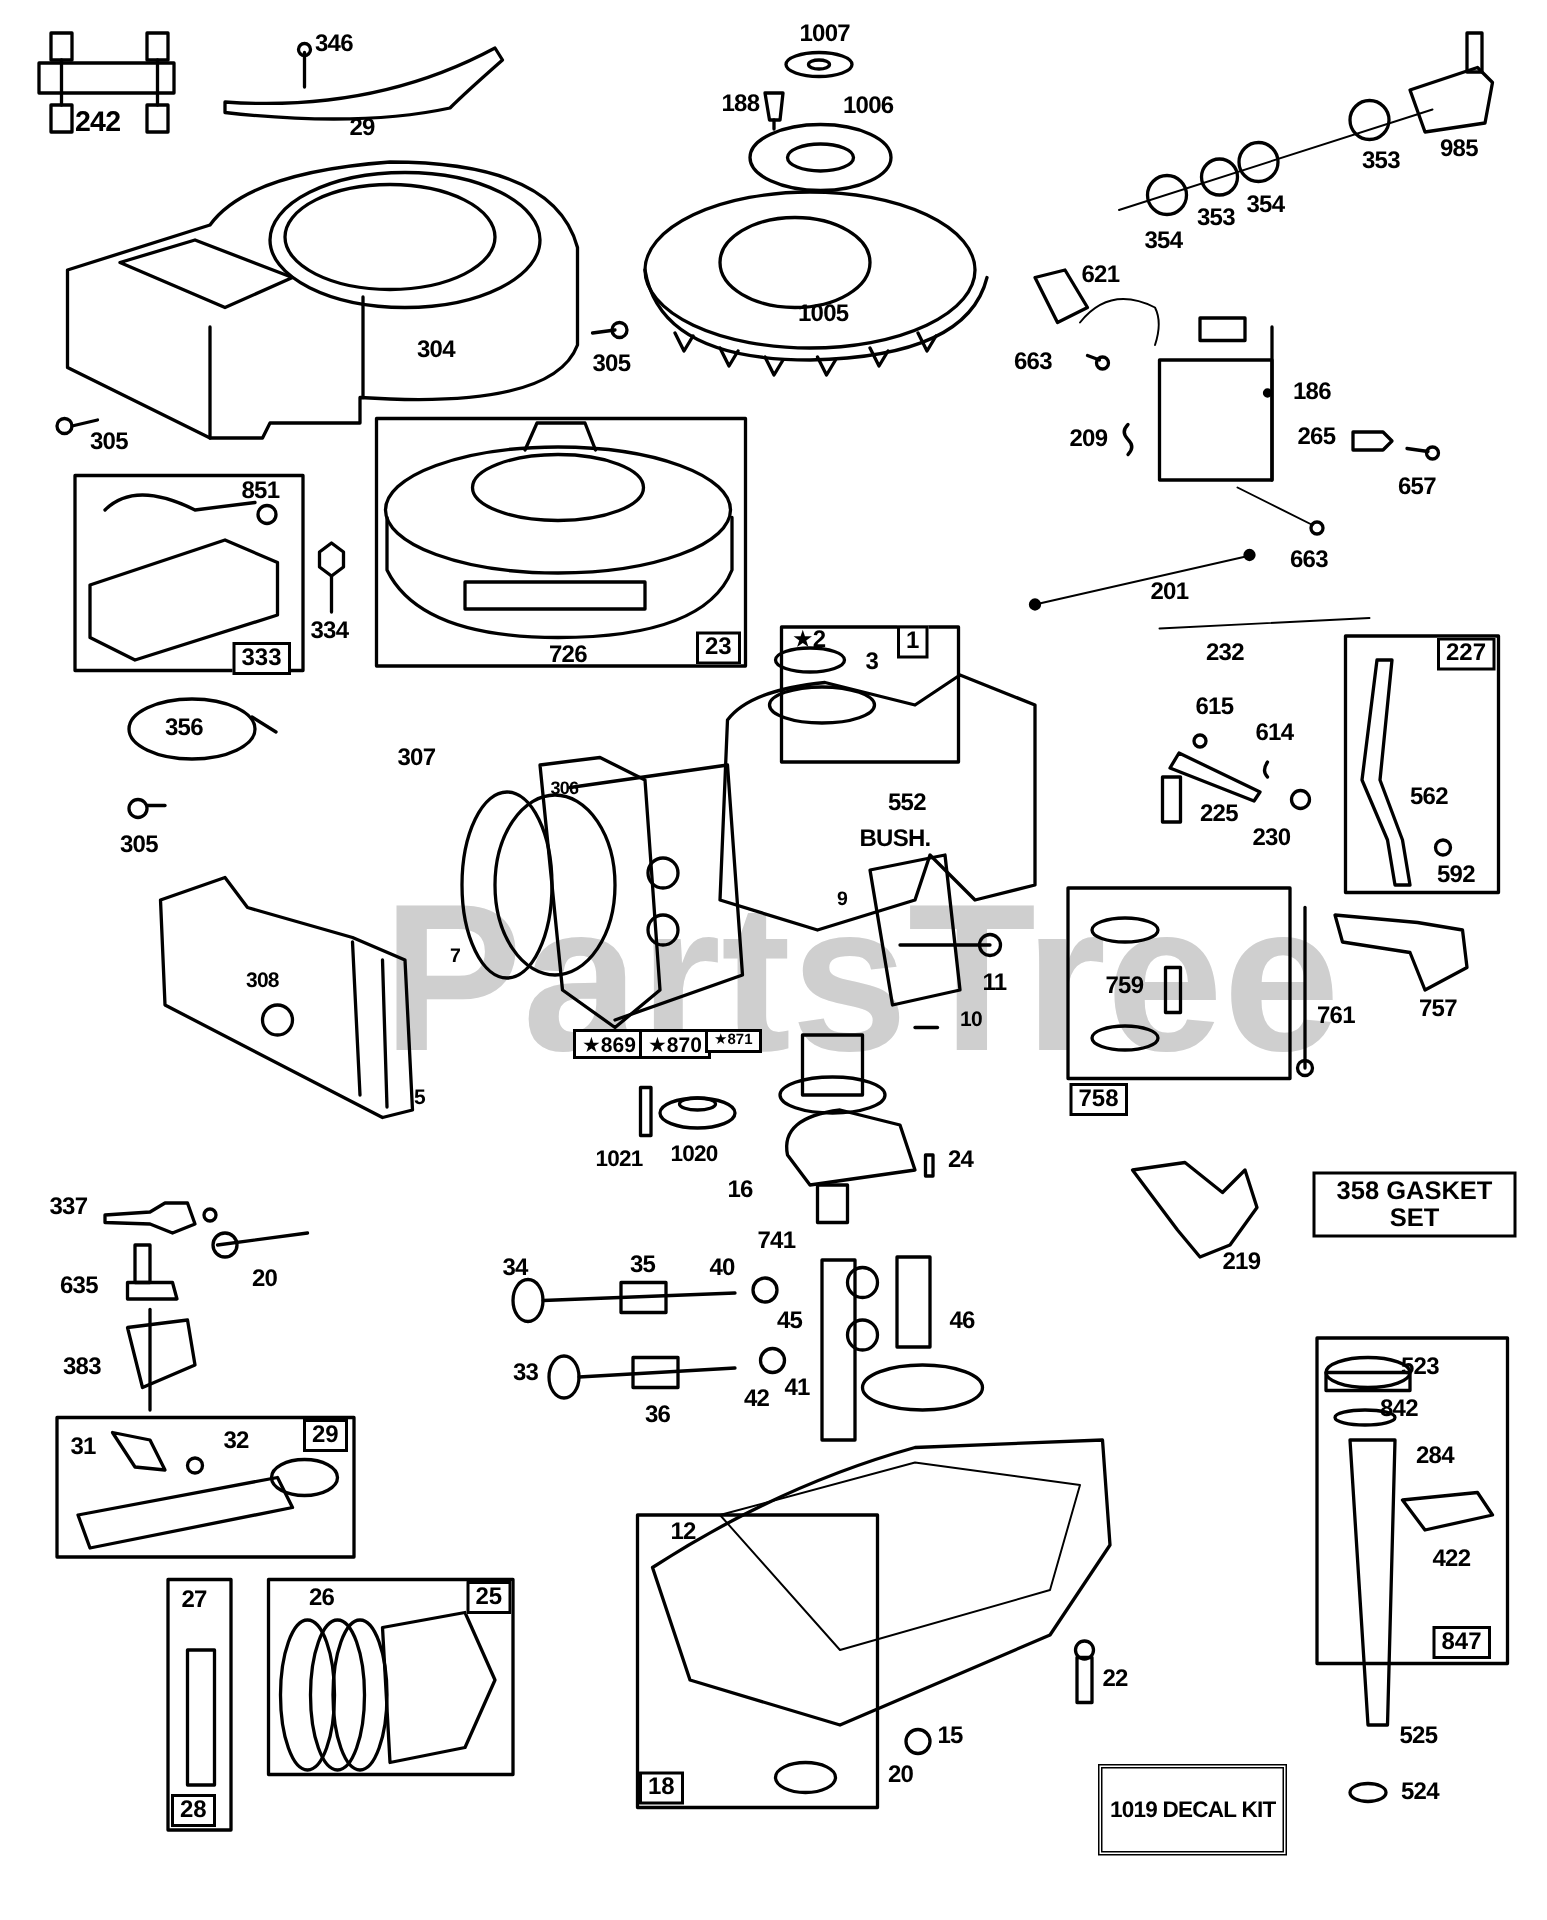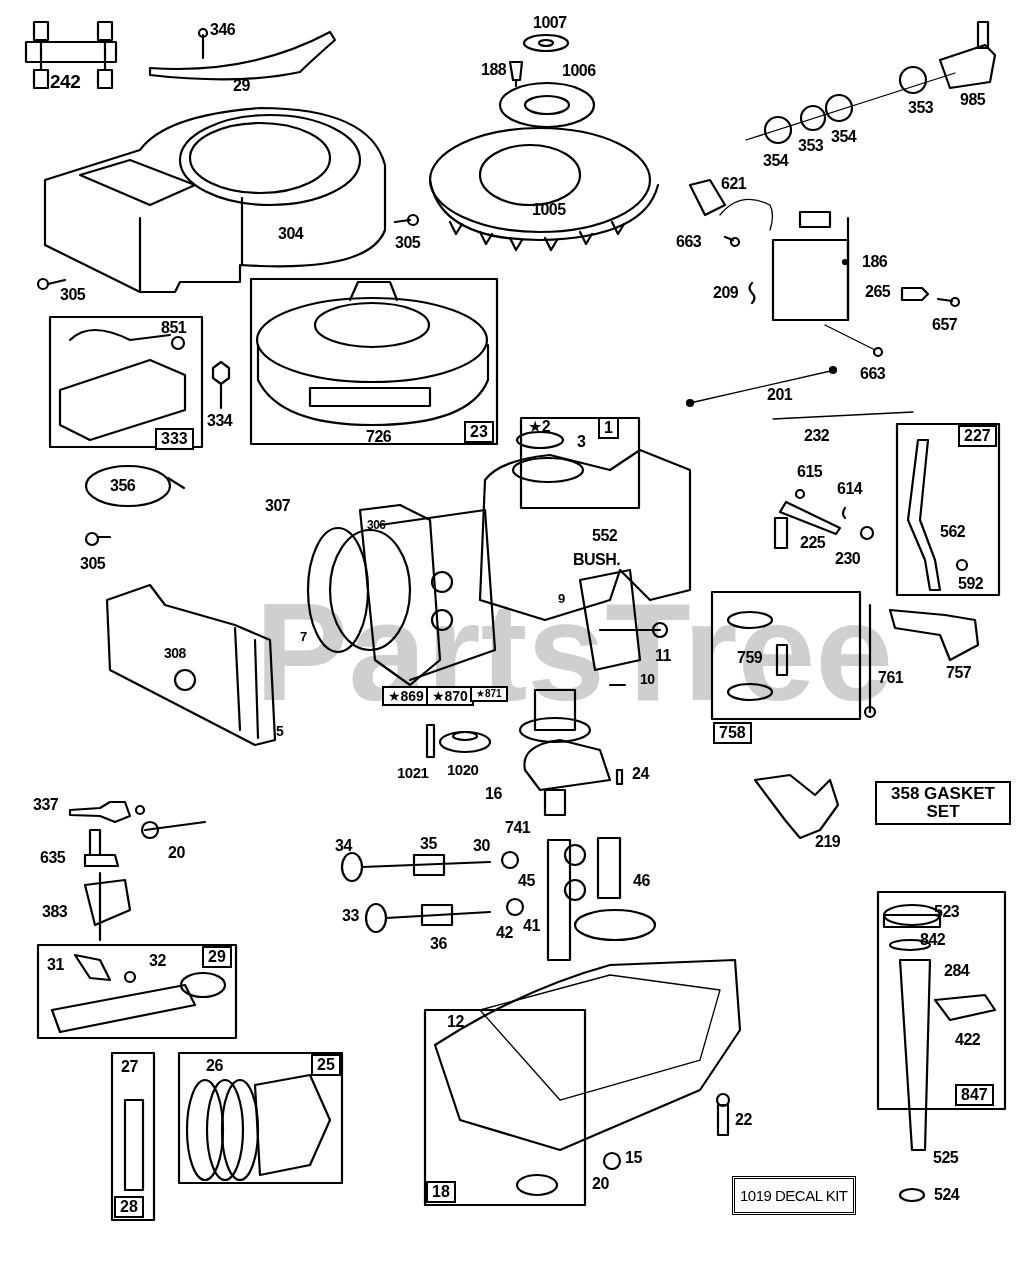--- a/index.html
+++ b/index.html
@@ -9,22 +9,22 @@
   svg#art *{fill:none;stroke:#000;stroke-width:2.2;stroke-linejoin:round;stroke-linecap:round;}
   svg#art .thin{stroke-width:1.3;}
   svg#art .solid{fill:#000;}
   svg#art .wm{fill:#cfcfcf;stroke:none;font-family:"Liberation Sans",sans-serif;font-weight:bold;}
   .lbl{position:absolute;font-weight:bold;font-size:16px;line-height:1;white-space:nowrap;
     letter-spacing:-0.5px;}
   .tag{position:absolute;border:2px solid #000;background:#fff;font-weight:bold;font-size:16px;
     line-height:1;padding:1px 4px;white-space:nowrap;}
   .kit{position:absolute;border:2px solid #000;background:#fff;font-weight:bold;font-size:17px;
     line-height:1.05;text-align:center;padding:2px 6px;}
-  .decal{position:absolute;border:3px double #000;background:#fff;font-weight:normal;font-size:15px;
-    padding:8px 5px;letter-spacing:-0.5px;}
+  .decal{position:absolute;border:3px double #000;background:#fff;font-weight:bold;font-size:15px;
+    padding:19px 5px;letter-spacing:-0.5px;}
   .note{position:absolute;font-weight:bold;font-size:19px;line-height:1.15;}
 </style>
 </head>
 <body>
 
 <div id="stage">
 
 <svg id="art" viewBox="0 0 1031 1280">
 
   <text class="wm" x="255" y="700" font-size="140">PartsTree</text>
@@ -294,21 +294,21 @@
 <span class="lbl" style="left:447px;top:762px;font-size:15px">1020</span>
 <span class="lbl" style="left:485px;top:786px">16</span>
 <span class="lbl" style="left:632px;top:766px">24</span>
 <span class="lbl" style="left:815px;top:834px">219</span>
 <span class="lbl" style="left:505px;top:820px">741</span>
 <span class="lbl" style="left:33px;top:797px">337</span>
 <span class="lbl" style="left:168px;top:845px">20</span>
 <span class="lbl" style="left:40px;top:850px">635</span>
 <span class="lbl" style="left:335px;top:838px">34</span>
 <span class="lbl" style="left:420px;top:836px">35</span>
-<span class="lbl" style="left:473px;top:838px">30</span>
+<span class="lbl" style="left:473px;top:838px">40</span>
 <span class="lbl" style="left:518px;top:873px">45</span>
 <span class="lbl" style="left:633px;top:873px">46</span>
 <span class="lbl" style="left:42px;top:904px">383</span>
 <span class="lbl" style="left:342px;top:908px">33</span>
 <span class="lbl" style="left:430px;top:936px">36</span>
 <span class="lbl" style="left:496px;top:925px">42</span>
 <span class="lbl" style="left:523px;top:918px">41</span>
 <span class="lbl" style="left:47px;top:957px">31</span>
 <span class="lbl" style="left:149px;top:953px">32</span>
 <span class="lbl" style="left:121px;top:1059px">27</span>

